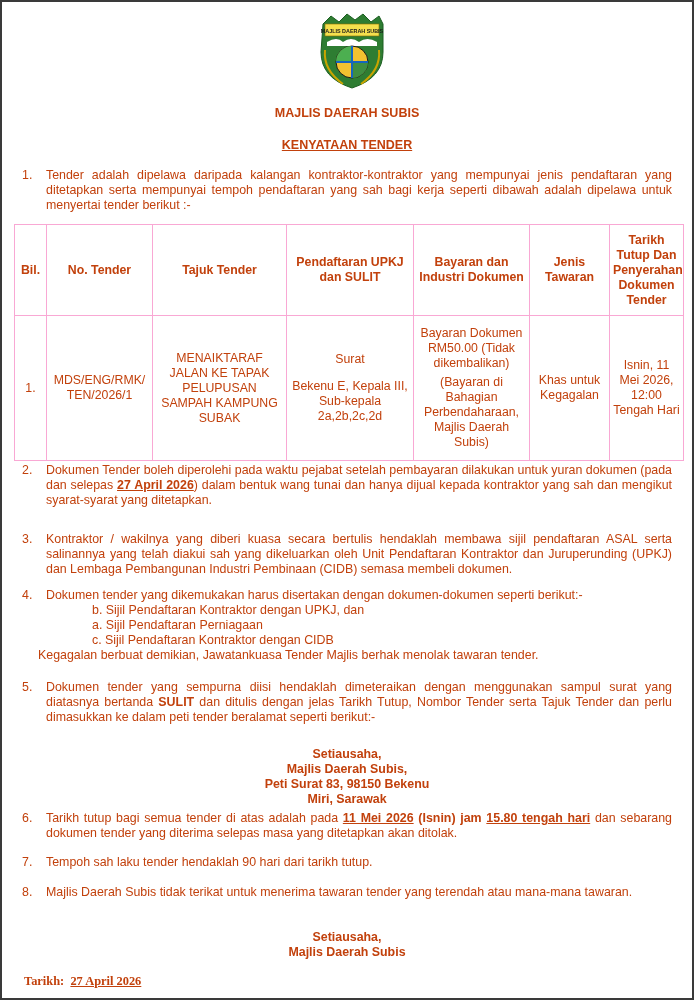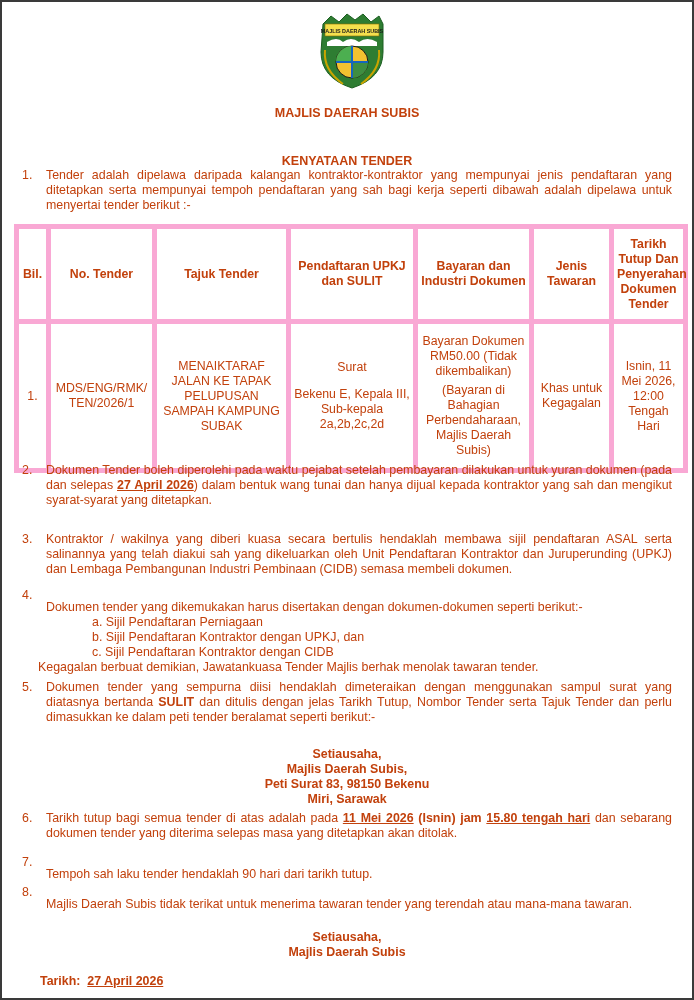--- a/index.html
+++ b/index.html
@@ -10,53 +10,53 @@
     border-top: 2px solid #3a3a3a; border-left: 2px solid #3a3a3a;
     border-right: 2px solid #3a3a3a; border-bottom: 2px solid #3a3a3a;
     font-family: "Liberation Sans", sans-serif;
     color: #c2410c;
     font-size: 12.4px;
     line-height: 15px;
   }
   .logo { position: absolute; left: 311px; top: 8px; width: 78px; height: 80px; }
   .title { position: absolute; left: 0; width: 690px; text-align: center; font-weight: bold; font-size: 12.5px; }
   .t1 { top: 104px; }
-  .t2 { top: 152px; }
+  .t2 { top: 136px; text-decoration: underline; }
 
   .para { position: absolute; left: 20px; width: 650px; text-align: justify; text-align-last: left; }
   .para .num { position: absolute; left: 0; top: 0; }
   .para .txt { margin-left: 24px; }
-  .para .txt.flat { text-align: left; margin-top: 12px; }
+  .para .txt.flat { text-align: left; }
 
   .p1 { top: 166px; }
   table.tender {
     position: absolute; left: 12px; top: 222px; width: 669px;
     border-collapse: collapse; table-layout: fixed;
     font-size: 12.3px; line-height: 15px;
   }
   table.tender th, table.tender td {
-    border: 5px solid #f9a8d4; text-align: center; vertical-align: middle; padding: 2px 3px;
+    border: 1px solid #f9a8d4; text-align: center; vertical-align: middle; padding: 2px 3px;
   }
   table.tender th { font-weight: bold; height: 86px; }
   table.tender td { height: 140px; }
   .gap { display: block; height: 12px; }
   .gap2 { display: block; height: 4px; }
 
   .p2 { top: 461px; }
   .p3 { top: 530px; }
   .p4 { top: 586px; }
   .sub { margin-left: 70px; }
   .kega { margin-left: 16px; }
   .p5 { top: 678px; }
   .addr { position: absolute; left: 0; width: 690px; top: 745px; text-align: center; font-weight: bold; }
   .p6 { top: 809px; }
   .p7 { top: 853px; }
   .p8 { top: 883px; }
   .sign { position: absolute; left: 0; width: 690px; top: 928px; text-align: center; font-weight: bold; }
-  .date { position: absolute; left: 38px; top: 972px; font-weight: bold; }
+  .date { position: absolute; left: 22px; top: 972px; font-weight: bold; font-family: Liberation Serif, serif; }
   .u { text-decoration: underline; font-weight: bold; }
   .b { font-weight: bold; }
 </style>
 </head>
 <body>
 
 <div class="page">
 
   <svg class="logo" viewBox="0 0 78 80">
     <path d="M10 14 L18 6 L26 12 L34 4 L42 10 L50 4 L58 12 L66 6 L70 14 L70 42 Q70 68 39 78 Q8 68 8 42 Z" fill="#2e7d32" stroke="#1b5e20" stroke-width="1"></path>
@@ -128,22 +128,22 @@
   </div>
 
   <div class="para p3">
     <span class="num">3.</span>
     <div class="txt">Kontraktor / wakilnya yang diberi kuasa secara bertulis hendaklah membawa sijil pendaftaran ASAL serta salinannya yang telah diakui sah yang dikeluarkan oleh Unit Pendaftaran Kontraktor dan Juruperunding (UPKJ) dan Lembaga Pembangunan Industri Pembinaan (CIDB) semasa membeli dokumen.</div>
   </div>
 
   <div class="para p4">
     <span class="num">4.</span>
     <div class="txt flat">Dokumen tender yang dikemukakan harus disertakan dengan dokumen-dokumen seperti berikut:-</div>
+    <div class="sub">b. Sijil Pendaftaran Kontraktor dengan UPKJ, dan</div>
     <div class="sub">a. Sijil Pendaftaran Perniagaan</div>
-    <div class="sub">b. Sijil Pendaftaran Kontraktor dengan UPKJ, dan</div>
     <div class="sub">c. Sijil Pendaftaran Kontraktor dengan CIDB</div>
     <div class="kega">Kegagalan berbuat demikian, Jawatankuasa Tender Majlis berhak menolak tawaran tender.</div>
   </div>
 
   <div class="para p5">
     <span class="num">5.</span>
     <div class="txt"><span>Dokumen tender yang sempurna diisi hendaklah dimeteraikan dengan menggunakan sampul surat yang diatasnya bertanda </span><span class="b">SULIT</span><span> dan ditulis dengan jelas Tarikh Tutup, Nombor Tender serta Tajuk Tender dan perlu dimasukkan ke dalam peti tender beralamat seperti berikut:-</span></div>
   </div>
 
   <div class="addr">

